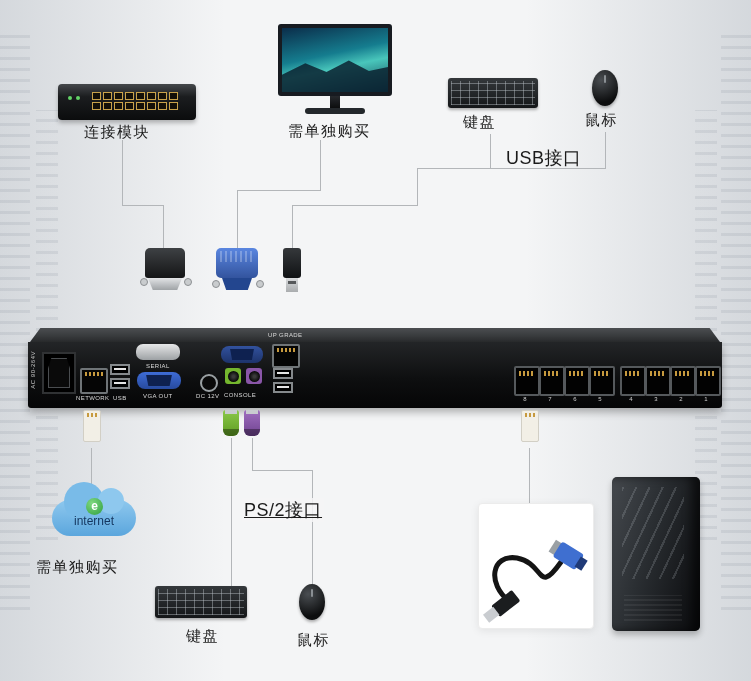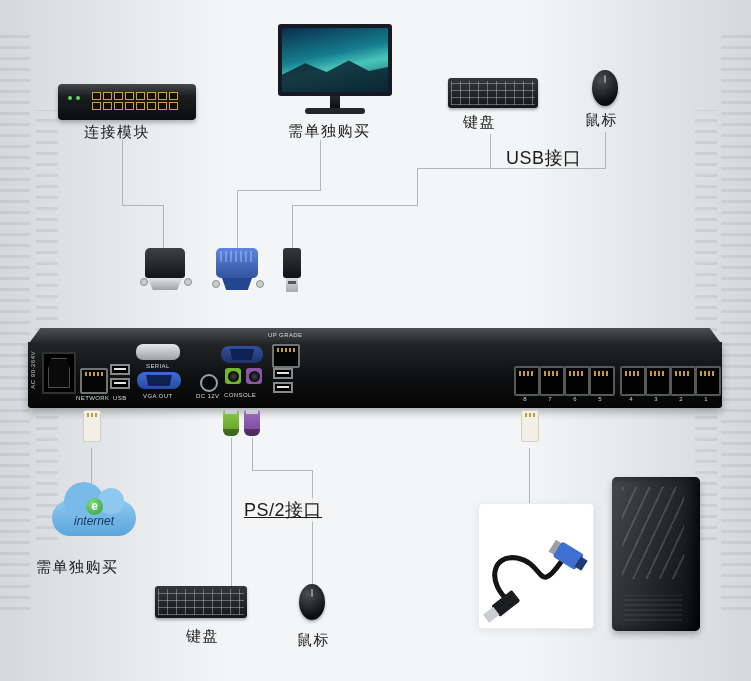--- a/index.html
+++ b/index.html
@@ -98,21 +98,21 @@
   .ac-label{position:absolute;left:30px;top:351px;writing-mode:vertical-rl;transform:rotate(180deg);
     font-size:6px;color:#c9c9c9;letter-spacing:.5px;}
   
   .cloud{position:absolute;left:52px;top:500px;width:84px;height:36px;border-radius:20px;
     background:linear-gradient(#8ec8ee,#5ba6dd);}
   .cloud:before{content:"";position:absolute;width:40px;height:40px;border-radius:50%;
     background:#79bbe8;top:-18px;left:12px;}
   .cloud:after{content:"";position:absolute;width:26px;height:26px;border-radius:50%;
     background:#8ec8ee;top:-12px;right:12px;}
   .cloud-text{position:absolute;left:58px;top:514px;width:72px;text-align:center;color:#14365f;
-    font-size:12px;font-style:italic;z-index:3;}
+    font-size:12px;z-index:3;}
   .e-logo{position:absolute;left:86px;top:498px;width:17px;height:17px;border-radius:50%;z-index:3;
     background:radial-gradient(circle at 35% 30%,#7fd87f,#2f9e3f);color:#fff;font-size:12px;
     font-weight:bold;text-align:center;line-height:16px;}
   
   .module-box{position:absolute;left:478px;top:503px;width:114px;height:124px;background:#fff;
     border:1px solid #ececec;border-radius:4px;box-shadow:0 2px 8px rgba(0,0,0,.08);}
   .module-label{position:absolute;left:486px;top:634px;font-size:18px;font-weight:bold;color:#0d0d0d;
     letter-spacing:2px;border-bottom:4px solid #0d0d0d;padding:0 4px 2px 4px;}
   .module-note{position:absolute;left:466px;top:663px;font-size:13px;font-weight:bold;color:#e60012;
     letter-spacing:1px;}

